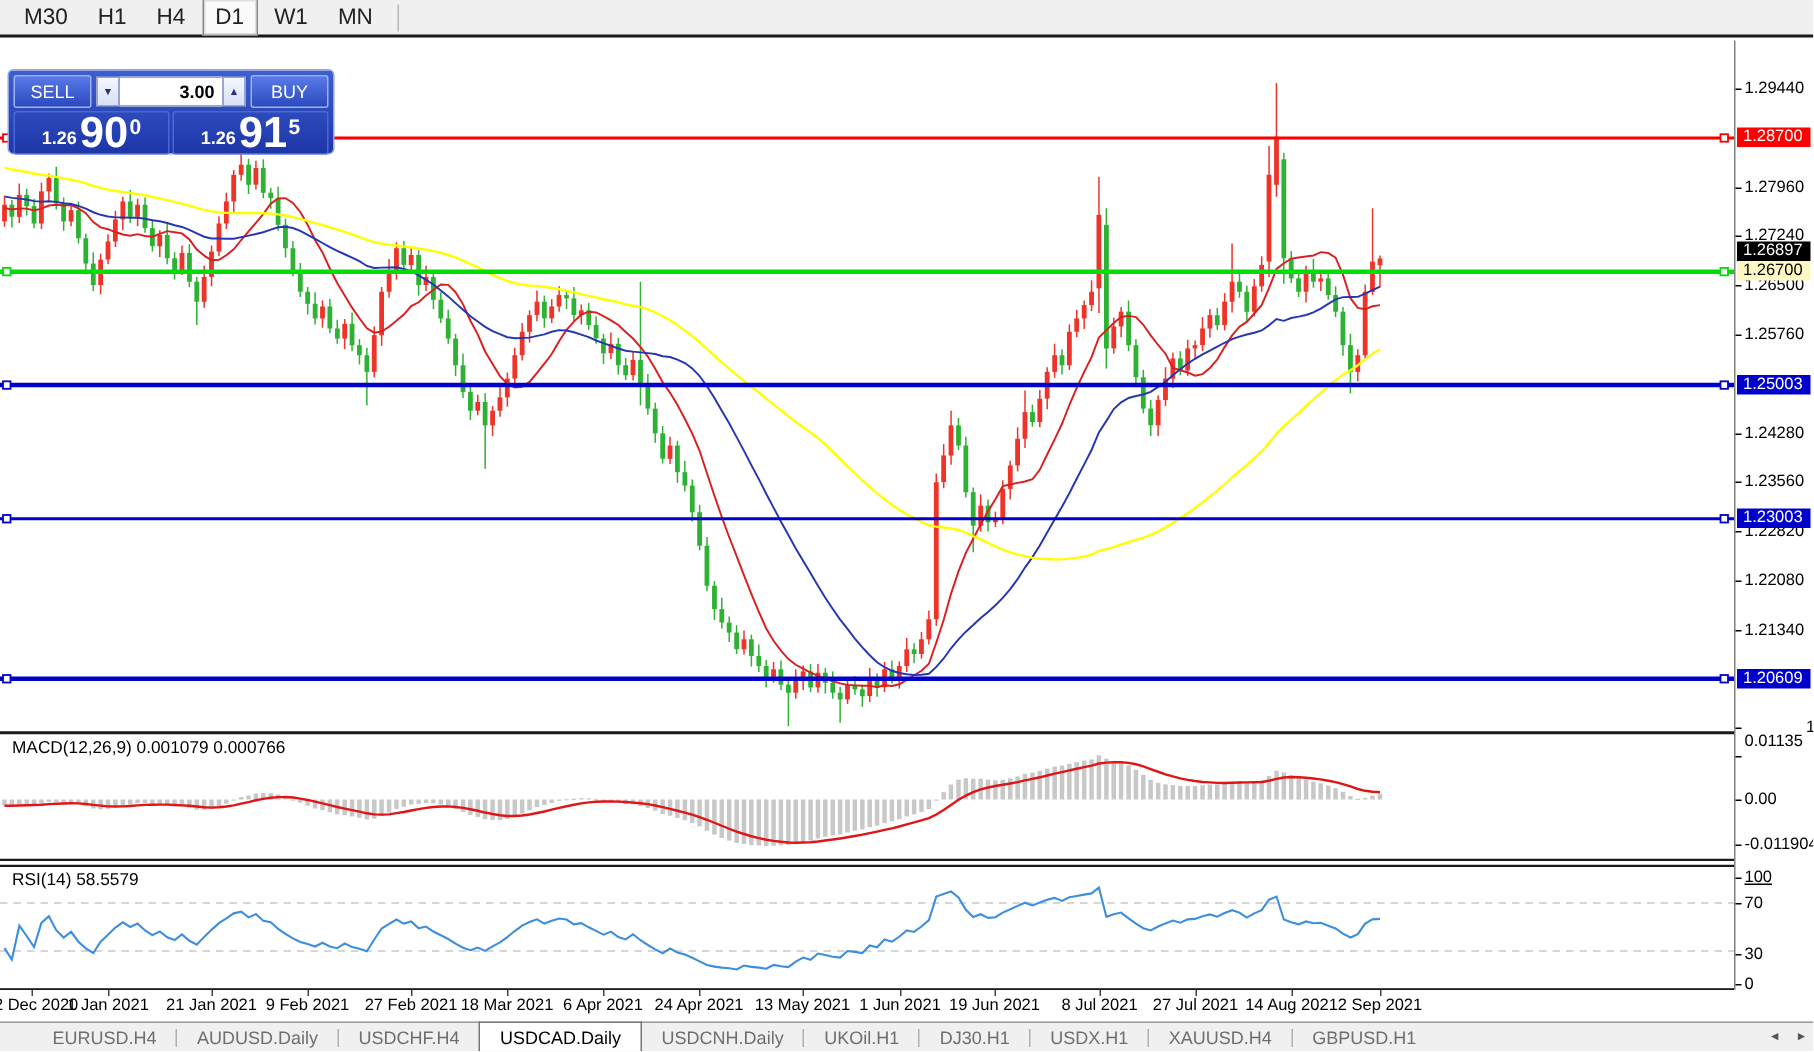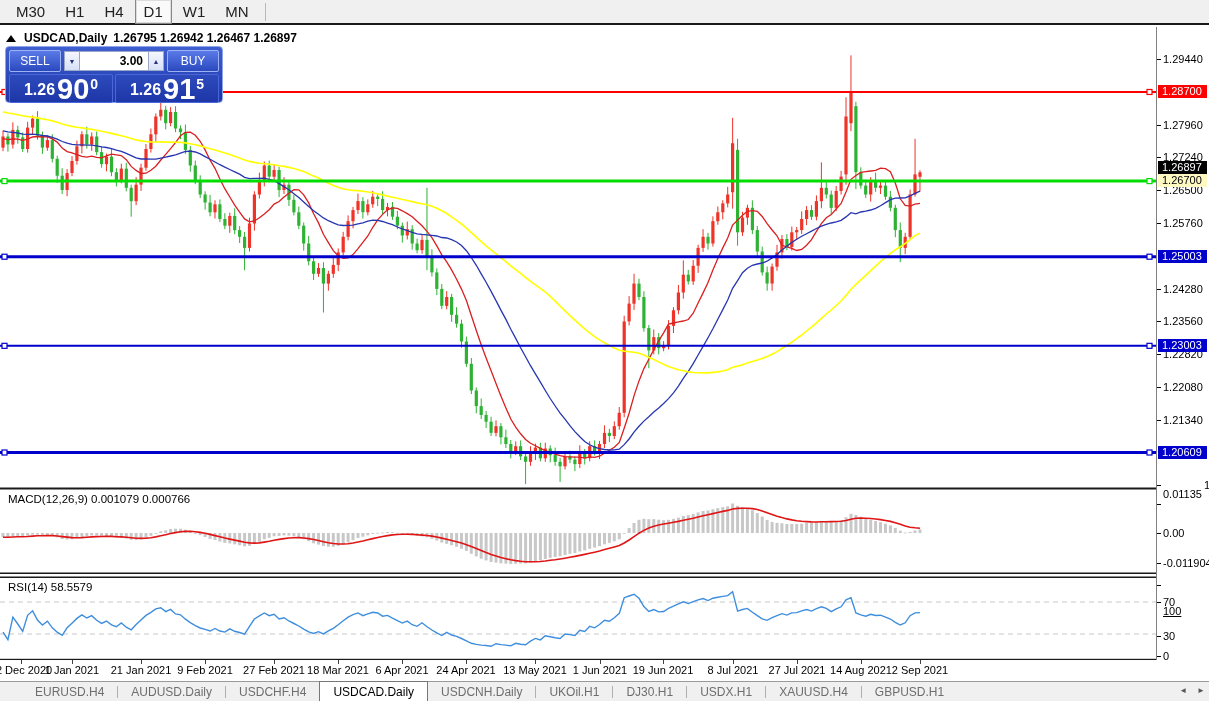--- a/index.html
+++ b/index.html
@@ -25,21 +25,21 @@
   .tp-btn{flex:0 0 50px;height:20px;background:linear-gradient(#5a7ae8,#2b49be);border:1px solid #9db1f5;
     border-radius:2px;color:#fff;font-size:12px;display:flex;align-items:center;justify-content:center;cursor:pointer;}
   .stepper{flex:1;display:flex;align-items:stretch;height:20px;}
   .step-btn{width:14px;background:linear-gradient(#f4f7ff,#d7e0f5);border:1px solid #9aa7c8;color:#26337a;
     font-size:7px;display:flex;align-items:center;justify-content:center;cursor:pointer;}
   .vol-box{flex:1;background:#fff;border-top:1px solid #9aa7c8;border-bottom:1px solid #9aa7c8;
     color:#000;font-size:12px;font-weight:bold;text-align:right;padding:2px 5px 0 0;box-sizing:border-box;}
   .tp-row2{display:flex;gap:2px;padding:1px 3px;box-sizing:border-box;}
   .price-cell{flex:1;height:27px;border:1px solid #4a66d8;border-radius:2px;color:#fff;display:flex;
     align-items:flex-end;justify-content:center;padding-bottom:0px;}
-  .pc-small{font-size:16px;font-weight:bold;margin:0 2px 3px 0;}
+  .pc-small{font-size:12px;font-weight:bold;margin:0 2px 3px 0;}
   .pc-big{font-size:29px;font-weight:bold;line-height:26px;}
   .pc-sup{font-size:14px;font-weight:bold;margin:0 0 10px 1px;}
   
   .pane-label{position:absolute;left:8px;font-size:11.5px;color:#000;z-index:4;background:transparent;white-space:nowrap;}
   
   .price-axis{position:absolute;left:1156px;top:27px;width:53px;height:633px;background:#fff;
     border-left:1px solid #808080;box-sizing:border-box;z-index:3;}
   .ax-tick{position:absolute;left:6px;font-size:11px;color:#000;transform:translateY(-6px);white-space:nowrap;}
   .ax-dash{position:absolute;left:0;width:4px;height:1px;background:#000;}
   .ax-badge{position:absolute;left:1px;width:49px;height:13px;font-size:11px;line-height:13px;
@@ -659,25 +659,20 @@
         <rect x="918.5" y="529.4" width="3" height="3.6" fill="#c8c8c8"></rect>
       </g>
       <polyline points="3.0,537.2 7.9,537.2 12.9,537.0 17.8,536.8 22.7,536.7 27.6,536.5 32.6,536.1 37.5,535.8 42.4,535.7 47.4,535.5 52.3,535.6 57.2,536.0 62.2,536.6 67.1,537.1 72.0,537.6 76.9,537.7 81.9,537.6 86.8,537.3 91.7,536.9 96.7,536.6 101.6,536.5 106.5,536.4 111.5,536.4 116.4,536.7 121.3,536.9 126.3,537.2 131.2,537.7 136.1,538.2 141.0,538.4 146.0,538.2 150.9,537.7 155.8,536.9 160.8,535.8 165.7,534.7 170.6,533.5 175.5,532.6 180.5,531.8 185.4,531.4 190.3,531.3 195.3,531.7 200.2,532.4 205.1,533.3 210.1,534.4 215.0,535.6 219.9,536.8 224.8,538.0 229.8,539.1 234.7,540.1 239.6,541.1 244.6,542.2 249.5,542.9 254.4,543.1 259.4,542.9 264.3,542.1 269.2,541.3 274.1,540.3 279.1,539.4 284.0,538.6 288.9,538.0 293.9,537.7 298.8,537.6 303.7,538.0 308.7,538.6 313.6,539.5 318.5,540.5 323.4,541.7 328.4,542.7 333.3,543.5 338.2,544.0 343.2,544.0 348.1,543.7 353.0,543.0 358.0,542.0 362.9,541.0 367.8,539.8 372.8,538.6 377.7,537.5 382.6,536.5 387.5,535.6 392.5,534.9 397.4,534.5 402.3,534.3 407.3,534.3 412.2,534.4 417.1,534.7 422.0,535.1 427.0,535.5 431.9,536.1 436.8,537.0 441.8,538.1 446.7,539.3 451.6,540.5 456.6,541.7 461.5,543.1 466.4,544.7 471.3,546.5 476.3,548.5 481.2,550.5 486.1,552.5 491.1,554.4 496.0,556.0 500.9,557.5 505.9,558.7 510.8,559.8 515.7,560.6 520.6,561.2 525.6,561.7 530.5,561.8 535.4,561.7 540.4,561.5 545.3,561.0 550.2,560.3 555.2,559.7 560.1,559.0 565.0,558.2 569.9,557.3 574.9,556.4 579.8,555.4 584.7,554.4 589.7,553.3 594.6,552.2 599.5,551.0 604.5,549.6 609.4,548.3 614.3,546.9 619.3,545.4 624.2,543.0 629.1,540.0 634.0,536.6 639.0,533.2 643.9,530.4 648.8,528.1 653.8,526.3 658.7,525.0 663.6,524.0 668.5,523.2 673.5,522.3 678.4,521.4 683.3,520.3 688.3,519.2 693.2,518.2 698.1,517.0 703.1,515.8 708.0,514.7 712.9,513.6 717.8,512.5 722.8,511.4 727.7,510.4 732.6,509.0 737.6,508.4 742.5,508.2 747.4,508.2 752.4,508.6 757.3,509.5 762.2,510.9 767.1,512.7 772.1,514.5 777.0,516.2 781.9,517.6 786.9,518.9 791.8,519.9 796.7,520.7 801.7,521.3 806.6,521.6 811.5,521.9 816.4,522.0 821.4,521.8 826.3,521.7 831.2,521.6 836.2,521.5 841.1,521.3 846.0,520.5 851.0,519.2 855.9,518.3 860.8,518.0 865.8,518.2 870.7,518.5 875.6,519.0 880.5,519.6 885.5,520.5 890.4,521.4 895.3,522.7 900.3,524.3 905.2,526.0 910.1,527.2 915.0,527.8 920.0,528.2" fill="none" stroke="#e01515" stroke-width="1.6"></polyline>
       <polyline points="3.0,632.1 7.9,639.7 12.9,617.1 17.8,624.0 22.7,631.4 27.6,615.3 32.6,610.8 37.5,620.1 42.4,625.0 47.4,621.2 52.3,627.8 57.2,632.2 62.2,635.3 67.1,627.8 72.0,623.2 76.9,618.4 81.9,614.9 86.8,618.0 91.7,615.7 96.7,620.3 101.6,623.4 106.5,621.0 111.5,624.9 116.4,626.7 121.3,622.9 126.3,627.2 131.2,629.8 136.1,624.6 141.0,619.9 146.0,615.4 150.9,612.3 155.8,608.9 160.8,607.8 165.7,611.6 170.6,609.4 175.5,613.9 180.5,614.8 185.4,619.2 190.3,622.6 195.3,625.6 200.2,628.0 205.1,629.4 210.1,631.0 215.0,628.5 219.9,631.0 224.8,632.1 229.8,628.9 234.7,631.3 239.6,632.5 244.6,634.2 249.5,626.3 254.4,619.0 259.4,615.9 264.3,613.0 269.2,615.7 274.1,614.3 279.1,618.9 284.0,617.7 288.9,621.0 293.9,623.5 298.8,626.0 303.7,629.1 308.7,631.8 313.6,633.5 318.5,631.7 323.4,633.9 328.4,630.9 333.3,628.3 338.2,624.7 343.2,620.7 348.1,617.1 353.0,614.7 358.0,612.9 362.9,615.7 367.8,613.9 372.8,612.3 377.7,613.0 382.6,616.2 387.5,615.4 392.5,618.2 397.4,620.6 402.3,623.1 407.3,621.1 412.2,624.7 417.1,626.3 422.0,622.8 427.0,626.8 431.9,630.0 436.8,632.9 441.8,635.5 446.7,632.3 451.6,635.0 456.6,636.3 461.5,638.5 466.4,640.9 471.3,643.3 476.3,644.4 481.2,645.1 486.1,645.5 491.1,646.3 496.0,643.7 500.9,644.6 505.9,645.1 510.8,645.8 515.7,643.3 520.6,644.2 525.6,644.7 530.5,641.1 535.4,638.4 540.4,639.9 545.3,635.7 550.2,636.7 555.2,637.8 560.1,638.4 565.0,634.0 569.9,634.6 574.9,635.4 579.8,630.3 584.7,631.5 589.7,626.3 594.6,627.8 599.5,624.5 604.5,620.3 609.4,621.3 614.3,617.7 619.3,613.4 624.2,597.7 629.1,596.0 634.0,594.3 639.0,598.3 643.9,606.5 648.8,611.4 653.8,609.5 658.7,611.9 663.6,611.5 668.5,608.4 673.5,606.2 678.4,603.9 683.3,601.8 688.3,603.6 693.2,601.7 698.1,599.8 703.1,598.6 708.0,600.6 712.9,598.2 717.8,597.3 722.8,596.4 727.7,595.6 732.6,591.7 737.6,611.2 742.5,609.5 747.4,608.4 752.4,612.3 757.3,615.7 762.2,618.8 767.1,620.3 772.1,617.7 777.0,615.6 781.9,613.7 786.9,615.1 791.8,612.9 796.7,612.6 801.7,610.9 806.6,609.6 811.5,611.1 816.4,608.7 821.4,606.8 826.3,608.4 831.2,611.7 836.2,608.9 841.1,606.8 846.0,599.8 851.0,597.7 855.9,613.0 860.8,614.9 865.8,616.2 870.7,614.3 875.6,615.5 880.5,615.2 885.5,617.1 890.4,619.0 895.3,622.4 900.3,625.0 905.2,622.8 910.1,615.7 915.0,612.9 920.0,612.6" fill="none" stroke="#3e8ede" stroke-width="1.4"></polyline>
       <rect x="0" y="487.5" width="1156" height="2" fill="#1a1a1a"></rect>
       <rect x="0" y="572.5" width="1156" height="1.5" fill="#1a1a1a"></rect>
       <rect x="0" y="576.5" width="1156" height="1.5" fill="#1a1a1a"></rect>
       <rect x="0" y="658.8" width="1156" height="1.2" fill="#1a1a1a"></rect>
     </svg>
 
-  <div class="chart-title">
-    <span class="tri"></span>
-    <span>USDCAD,Daily</span>
-    <span class="ohlc-vals">1.26795 1.26942 1.26467 1.26897</span>
-  </div>
 
   <div class="trade-panel">
     <div class="tp-row1">
       <div class="tp-btn">SELL</div>
       <div class="stepper">
         <div class="step-btn">▼</div>
         <div class="vol-box">3.00</div>
         <div class="step-btn">▲</div>
       </div>
       <div class="tp-btn">BUY</div>
@@ -721,21 +716,21 @@
       <div class="ax-tick" style="top: 393px;">1.21340</div>
       <div class="ax-dash" style="top: 393px;"></div>
       <div class="ax-tick" style="top: 458px; margin-left: 41px;">1.19880</div>
       <div class="ax-dash" style="top: 458px;"></div>
       <div class="ax-tick" style="top: 467px;">0.01135</div>
       <div class="ax-dash" style="top: 477px;"></div>
       <div class="ax-tick" style="top: 506px;">0.00</div>
       <div class="ax-dash" style="top: 506px;"></div>
       <div class="ax-tick" style="top: 536px;">-0.011904</div>
       <div class="ax-dash" style="top: 536px;"></div>
-      <div class="ax-tick" style="top: 584px; text-decoration: underline;">100</div>
+      <div class="ax-tick" style="top: 558px; text-decoration: underline;">100</div>
       <div class="ax-dash" style="top: 558px;"></div>
       <div class="ax-tick" style="top: 575px;">70</div>
       <div class="ax-dash" style="top: 575px;"></div>
       <div class="ax-tick" style="top: 609px;">30</div>
       <div class="ax-dash" style="top: 609px;"></div>
       <div class="ax-tick" style="top: 629px;">0</div>
       <div class="ax-dash" style="top: 629px;"></div>
       <div class="ax-badge" style="top: 58px; background: rgb(255, 0, 0); color: rgb(255, 255, 255);">1.28700</div>
       <div class="ax-badge" style="top: 134px; background: rgb(0, 0, 0); color: rgb(255, 255, 255);">1.26897</div>
       <div class="ax-badge" style="top: 147px; background: #fef9c3; color: rgb(0, 0, 0);">1.26700</div>

